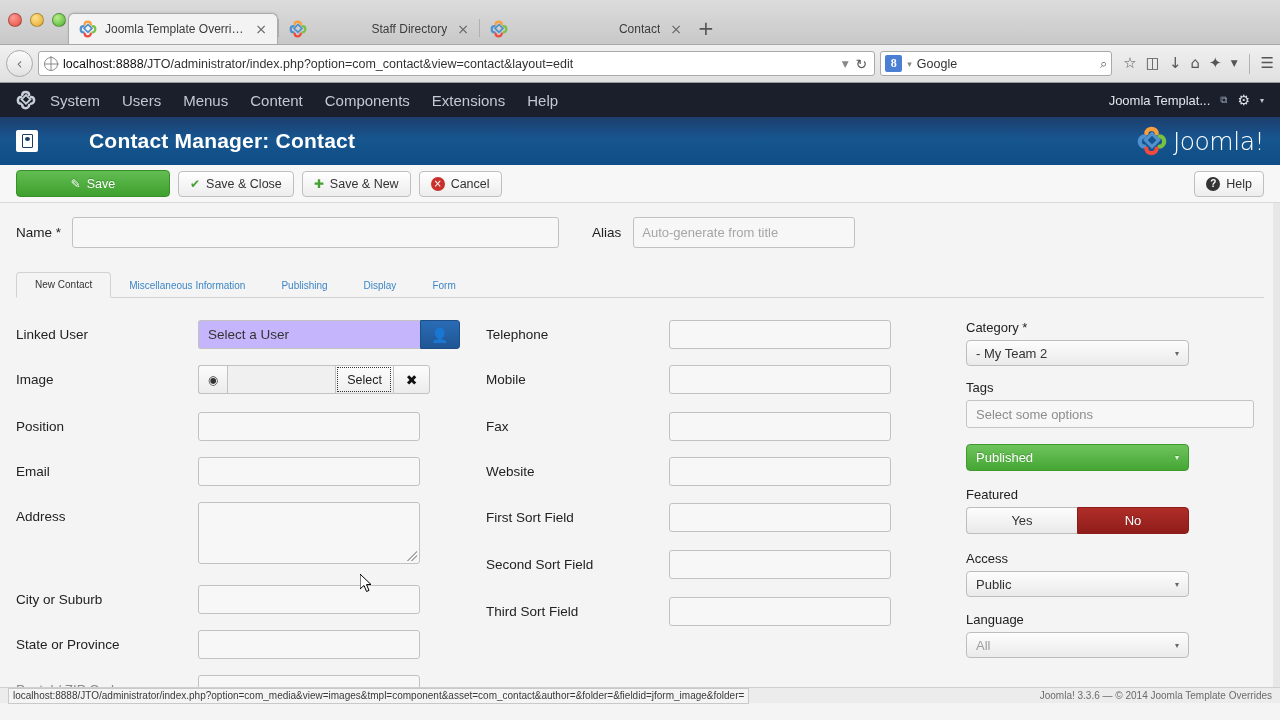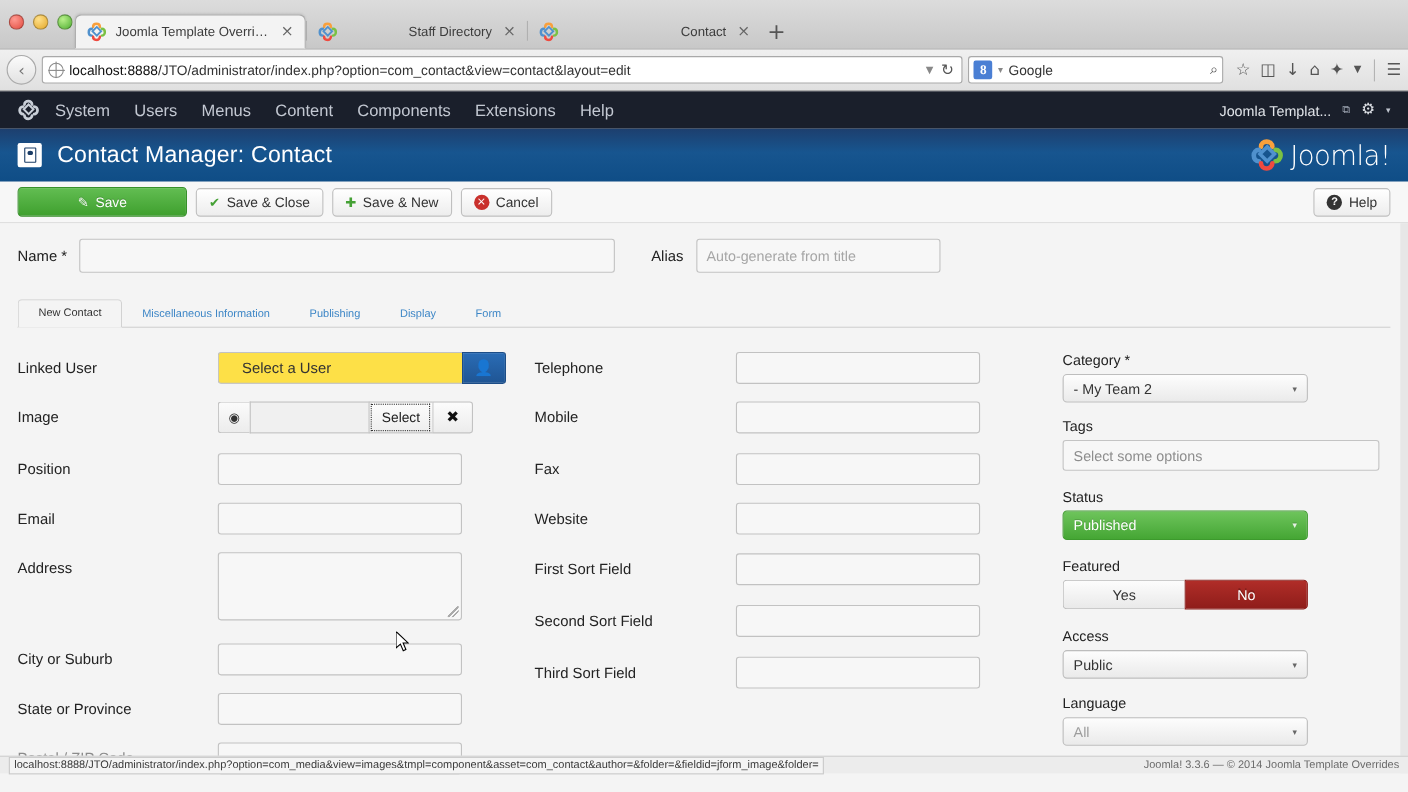--- a/index.html
+++ b/index.html
@@ -142,21 +142,21 @@
   .ph-icon {
     width: 22px; height: 22px; background: #fff; border-radius: 2px;
     display: flex; align-items: center; justify-content: center;
     margin-right: 14px; flex: 0 0 22px;
   }
   .ph-icon .card { width: 11px; height: 14px; border: 1.6px solid #1a3c66; border-radius: 1px; position: relative; }
   .ph-icon .card::after {
     content: ""; position: absolute; left: 2px; top: 2px;
     width: 5px; height: 4px; border-radius: 50%; background: #1a3c66;
   }
-  .ph-title { color: #fff; font-size: 21px; font-weight: normal; letter-spacing: .2px; }
+  .ph-title { color: #fff; font-size: 21px; font-weight: bold; letter-spacing: .2px; margin-left: 37px; }
   .joomla-brand { margin-left: auto; display: flex; align-items: center; gap: 6px; }
   .joomla-brand .jword {
     color: #fff; font-size: 25px; letter-spacing: -0.5px;
     font-family: "DejaVu Sans", sans-serif; font-weight: 300;
   }
 
   
   .toolbar {
     height: 38px; background: #f7f7f7;
     border-bottom: 1px solid #d9d9d9;
@@ -242,22 +242,22 @@
     width: 10px; height: 10px;
     background:
       linear-gradient(135deg, transparent 46%, #aaa 46%, #aaa 56%, transparent 56%),
       linear-gradient(135deg, transparent 66%, #aaa 66%, #aaa 76%, transparent 76%);
   }
 
   
   .linked-user { display: flex; width: 262px; }
   .lu-text {
     flex: 1; height: 29px; border: 1px solid #c2c2c2; border-right: none;
-    background: #fde047; border-radius: 3px 0 0 3px;
-    display: flex; align-items: center; padding: 0 21px;
+    background: #c4b5fd; border-radius: 3px 0 0 3px;
+    display: flex; align-items: center; padding: 0 9px;
     font-size: 13.5px; color: #333;
   }
   .lu-btn {
     width: 40px; height: 29px;
     background: linear-gradient(#2a6cb5, #1f5594);
     border: 1px solid #1c4d87; border-radius: 0 3px 3px 0;
     display: flex; align-items: center; justify-content: center;
     color: #fff; font-size: 14px; font-family: "DejaVu Sans", sans-serif;
   }
 
@@ -655,21 +655,20 @@
           <span class="cv">▾</span>
         </div>
       </div>
 
       <div class="sb-group" style="margin-bottom:16px;">
         <div class="sb-label">Tags</div>
         <div class="sb-tags">Select some options</div>
       </div>
 
       <div class="sb-group" style="margin-bottom:16px;">
-        <div class="sb-label">Status</div>
         <div class="sb-select green">
           <span>Published</span>
           <span class="cv">▾</span>
         </div>
       </div>
 
       <div class="sb-group" style="margin-bottom:17px;">
         <div class="sb-label">Featured</div>
         <div class="toggle">
           <span class="t off">Yes</span>

